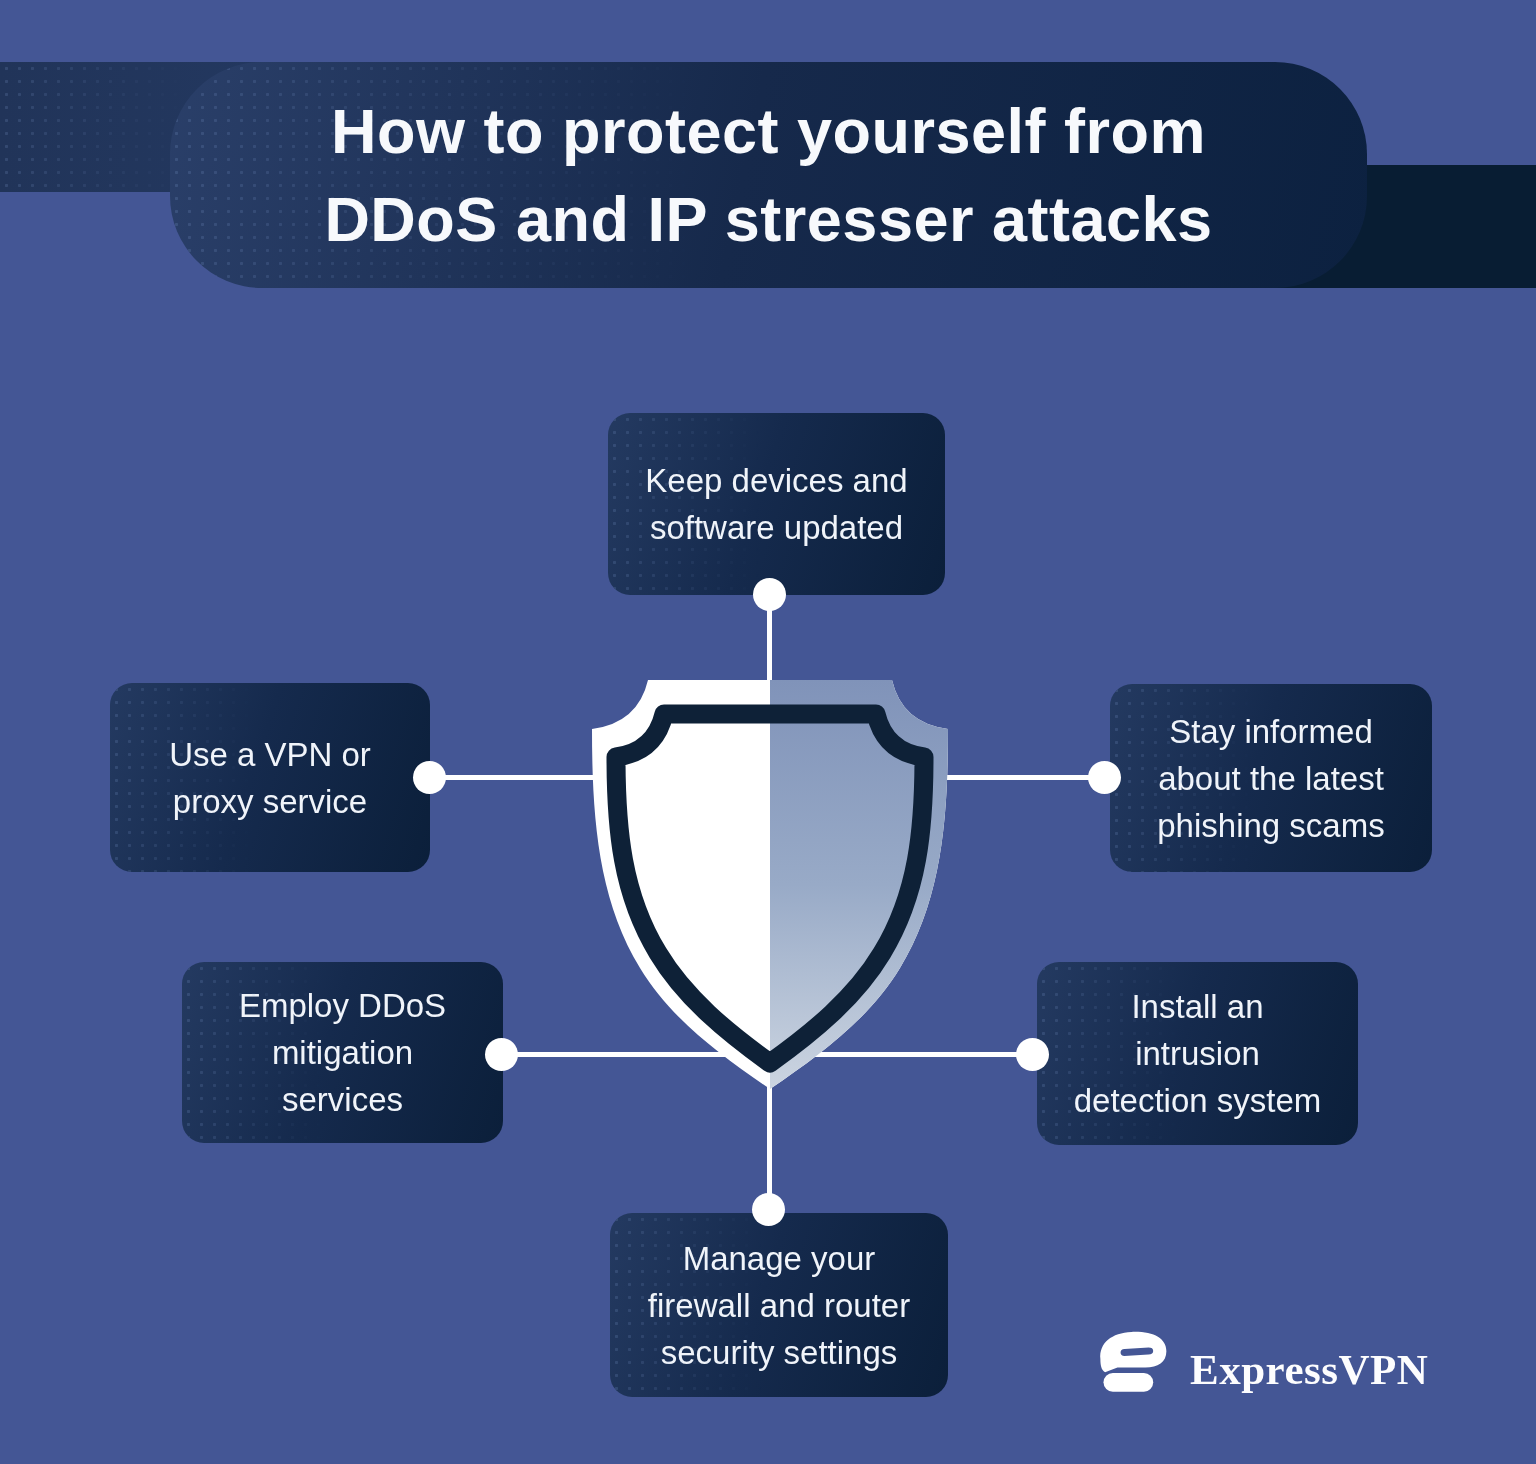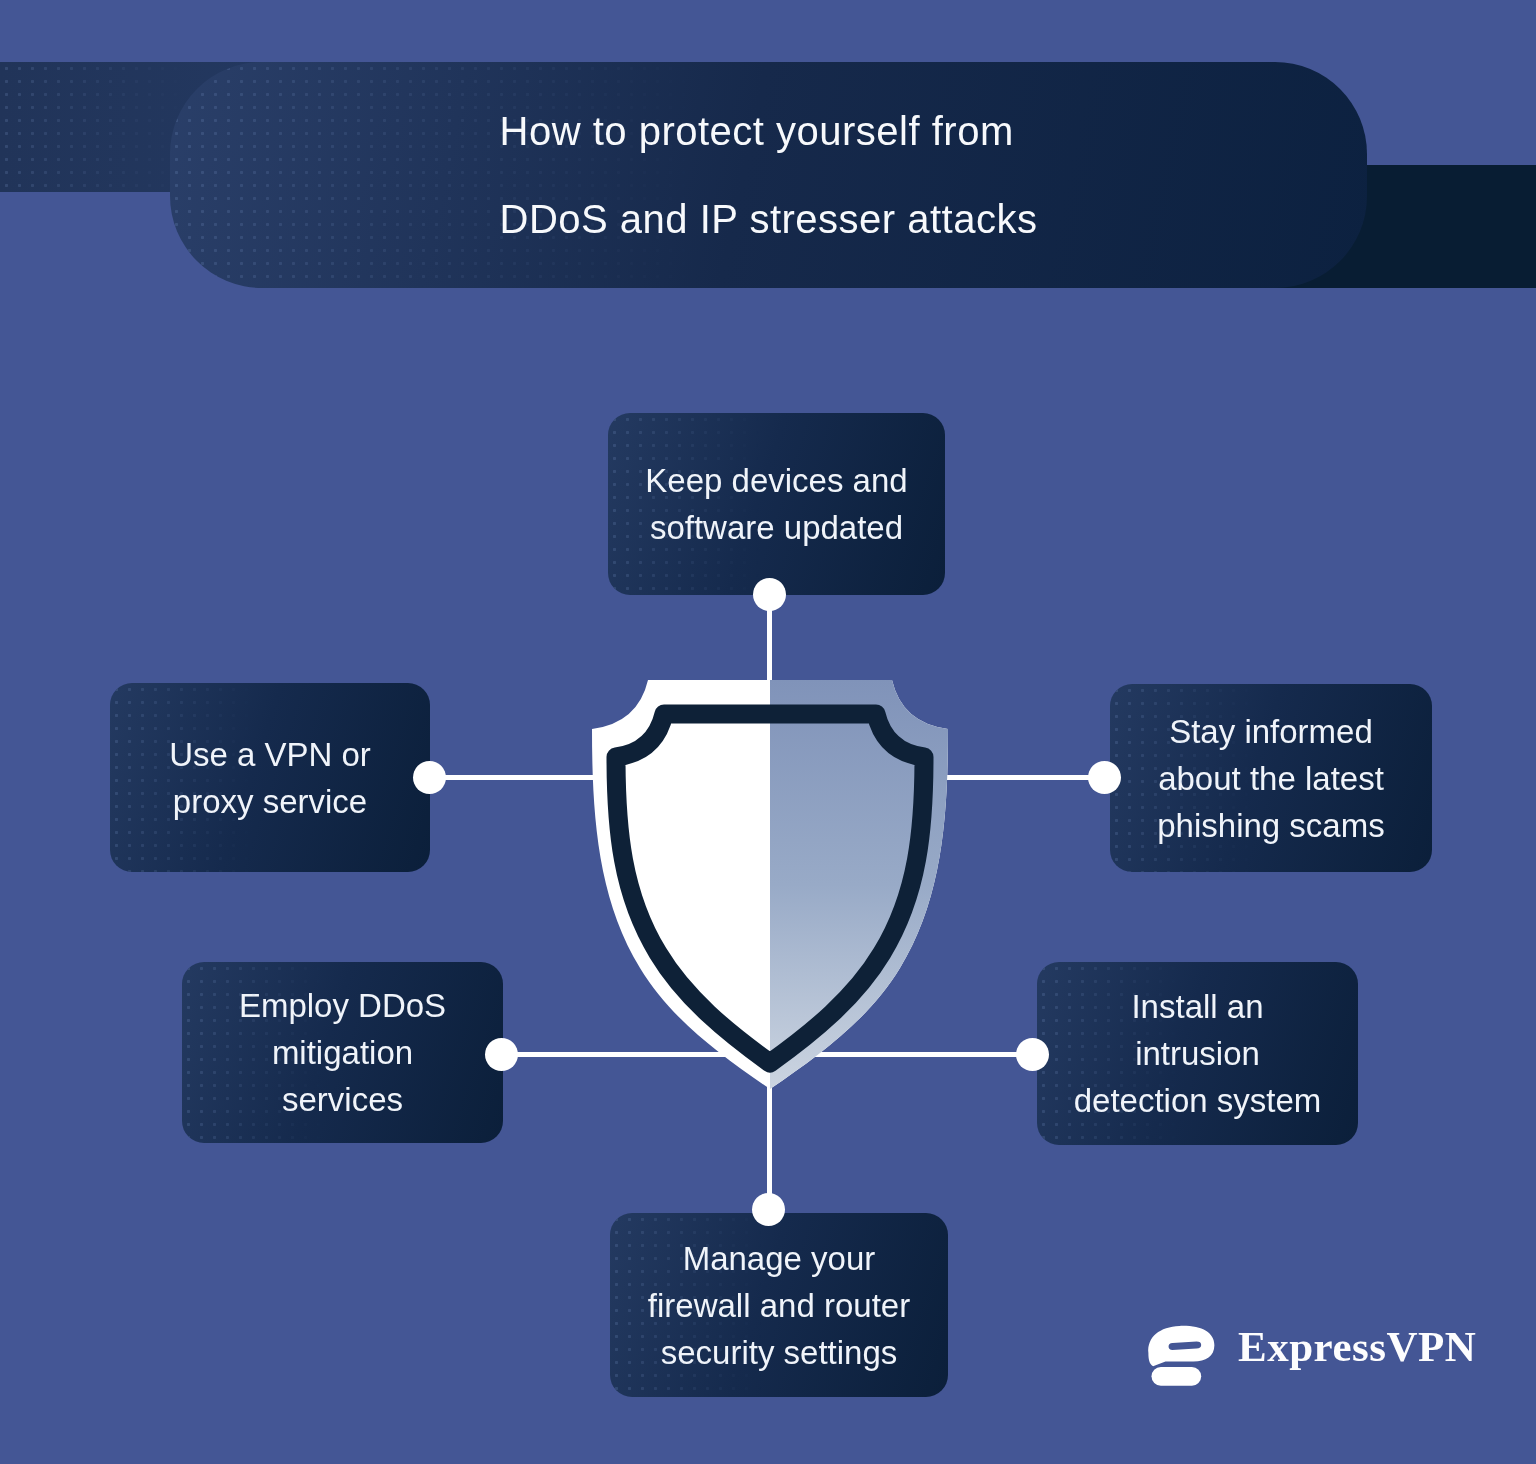--- a/index.html
+++ b/index.html
@@ -24,22 +24,22 @@
   }
   .dotted::before{
     content:"";position:absolute;inset:0;border-radius:inherit;pointer-events:none;
     background-image:radial-gradient(rgba(130,158,210,0.22) 1.4px, transparent 1.5px);
     background-size:13px 13px;
     -webkit-mask-image:linear-gradient(to right,rgba(0,0,0,.95),transparent 45%);
     mask-image:linear-gradient(to right,rgba(0,0,0,.95),transparent 45%);
   }
   .title{
     position:absolute;left:170px;top:62px;width:1197px;height:226px;z-index:3;
-    display:flex;align-items:center;justify-content:center;text-align:left;
-    color:#F7F9FC;font-size:40px;font-weight:400;line-height:88px;
+    display:flex;align-items:center;justify-content:center;text-align:center;
+    color:#F7F9FC;font-size:63px;font-weight:700;line-height:88px;
     white-space:pre-line;letter-spacing:.5px;
   }
   
   .card{
     position:absolute;z-index:2;border-radius:22px;
     background:linear-gradient(108deg,#243A61 0%,#152A4D 45%,#0B1F3A 100%);
     display:flex;align-items:center;justify-content:center;text-align:center;
     color:#F0F4FA;font-size:33px;font-weight:500;line-height:47px;
     white-space:pre-line;
   }
@@ -58,22 +58,22 @@
   .dot-top{left:753px;top:578px;}
   .dot-left-top{left:413px;top:761px;}
   .dot-right-top{left:1088px;top:761px;}
   .dot-left-bottom{left:485px;top:1038px;}
   .dot-right-bottom{left:1016px;top:1038px;}
   .dot-bottom{left:752px;top:1193px;}
   
   .shield{position:absolute;left:590px;top:677px;width:360px;height:414px;z-index:5;}
   
   .brand{
-    position:absolute;left:1142px;top:1322px;height:72px;z-index:2;
-    display:flex;align-items:flex-start;gap:18px;
+    position:absolute;left:1094px;top:1322px;height:72px;z-index:2;
+    display:flex;align-items:flex-end;gap:18px;
   }
   .brand-word{
     font-family:"Liberation Serif", serif;font-size:43px;font-weight:700;
     color:#FDFDFE;letter-spacing:.5px;
   }
 </style>
 </head>
 <body>
 
 <div id="canvas">

